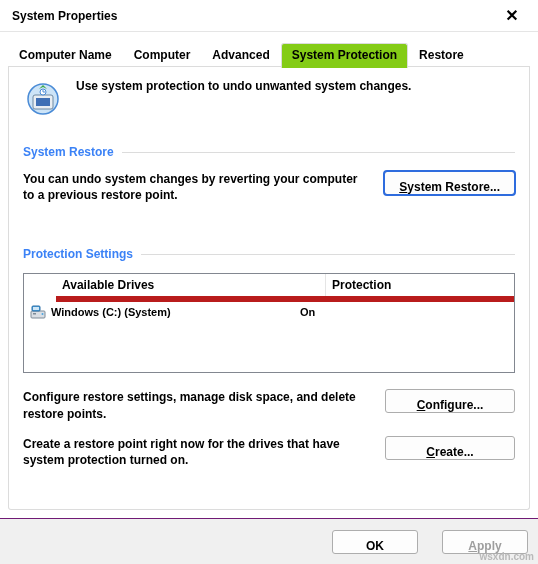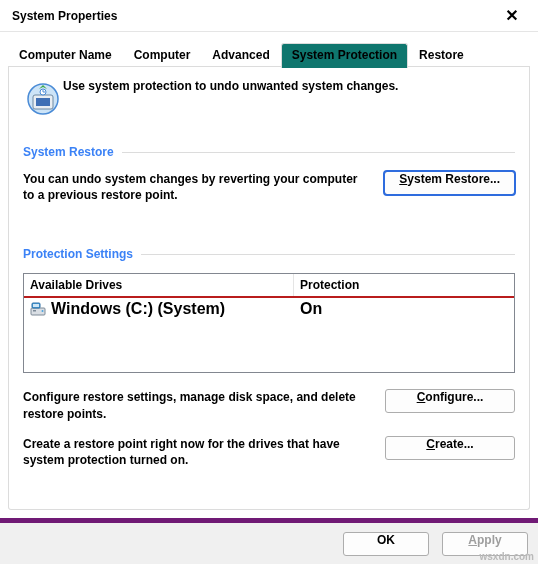--- a/index.html
+++ b/index.html
@@ -49,42 +49,42 @@
     color: #000;
     border: 1px solid transparent;
     border-bottom: none;
     position: relative;
     top: 1px;
     background: transparent;
   }
   .tab.active {
     border-color: #dcdcdc;
     border-radius: 3px 3px 0 0;
-    background: #0f766e;
+    background: #84cc16;
     z-index: 2;
   }
   .tab-strip-line {
     position: absolute;
     left: 8px; right: 8px; bottom: 0;
     border-bottom: 1px solid #dcdcdc;
   }
   .tab-panel {
     flex: 1;
     margin: 0 8px 8px 8px;
     border: 1px solid #dcdcdc;
     border-top: none;
     border-radius: 0 0 3px 3px;
     padding: 12px 14px 14px 14px;
     display: flex;
     flex-direction: column;
   }
   .intro {
     display: flex;
     align-items: flex-start;
-    gap: 0;
+    gap: 13px;
     margin-bottom: 20px;
   }
   .intro-icon {
     width: 40px; height: 40px;
     flex: 0 0 40px;
   }
   .section-header {
     display: flex;
     align-items: center;
     margin: 6px 0 12px 0;
@@ -110,21 +110,21 @@
     line-height: 1.35;
   }
   .win-button {
     min-width: 130px;
     height: 24px;
     border: 1px solid #adadad;
     border-radius: 3px;
     background: #fdfdfd;
     font-size: 12px;
     display: inline-flex;
-    align-items: flex-start;
+    align-items: flex-end;
     justify-content: center;
     padding: 0 14px;
     user-select: none;
   }
   .win-button.highlight {
     outline: 2px solid #2e6cde;
     outline-offset: -1px;
   }
   .win-button .u { text-decoration: underline; }
   .drives-box {
@@ -132,54 +132,55 @@
     height: 100px;
     background: #fff;
     margin-bottom: 16px;
     display: flex;
     flex-direction: column;
   }
   .drives-header {
     display: flex;
     font-size: 12px;
     color: #000;
-    border-bottom: 2px solid #b91c1c;
-    background: #fff;
+    border-bottom: 6px solid #b91c1c;
+    background: #fff;
+    margin-left: 32px;
   }
   .drives-header .col {
     padding: 4px 6px;
     border-right: 1px solid #e5e5e5;
   }
   .drives-header .col:last-child { border-right: none; }
   .col-drive { flex: 0 0 270px; }
   .col-prot { flex: 1; }
   .drive-row {
     display: flex;
     align-items: center;
-    font-size: 16px;
+    font-size: 11px;
     padding: 2px 6px;
   }
   .drive-row .col-drive {
     display: flex;
     align-items: center;
     gap: 5px;
   }
   .drive-icon {
     width: 16px; height: 16px;
     flex: 0 0 16px;
   }
   .footer {
     height: 46px;
     display: flex;
     align-items: center;
     justify-content: flex-end;
-    gap: 13px;
+    gap: 24px;
     padding: 0 10px;
     background: #f0f0f0;
-    border-top: 5px solid #701a75;
+    border-top: 1px solid #701a75;
   }
   .footer .win-button { min-width: 86px; }
   .footer .win-button.disabled { color: #9e9e9e; }
   .attrib {
     position: absolute;
     right: 4px; bottom: 2px;
     font-size: 10px;
     color: #b9b9b9;
     pointer-events: none;
   }

